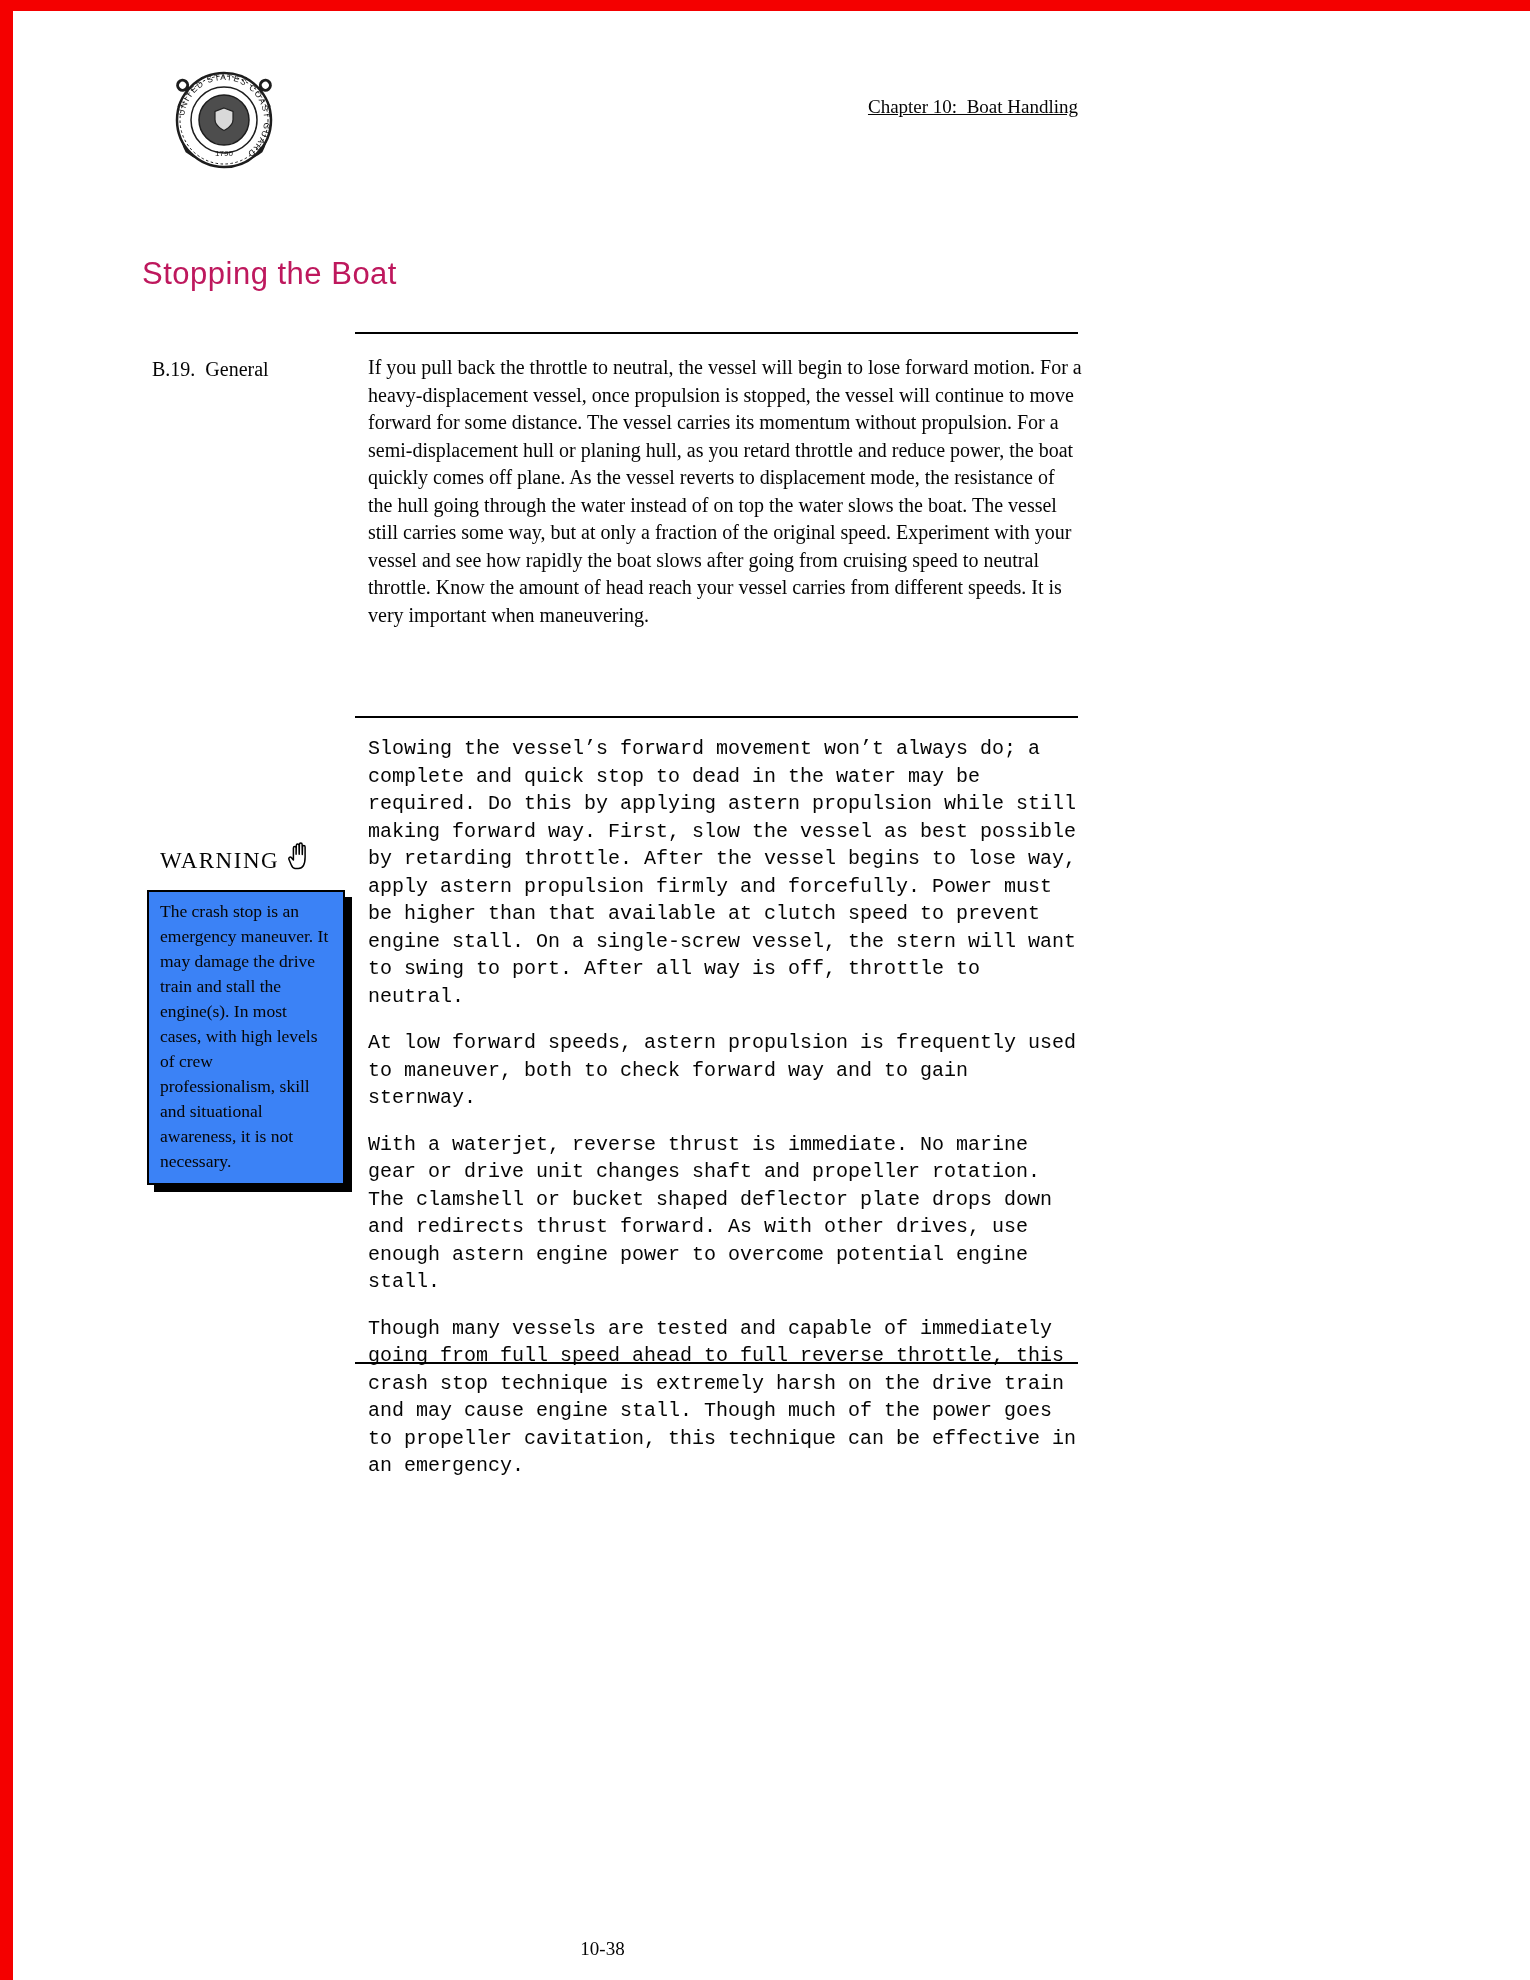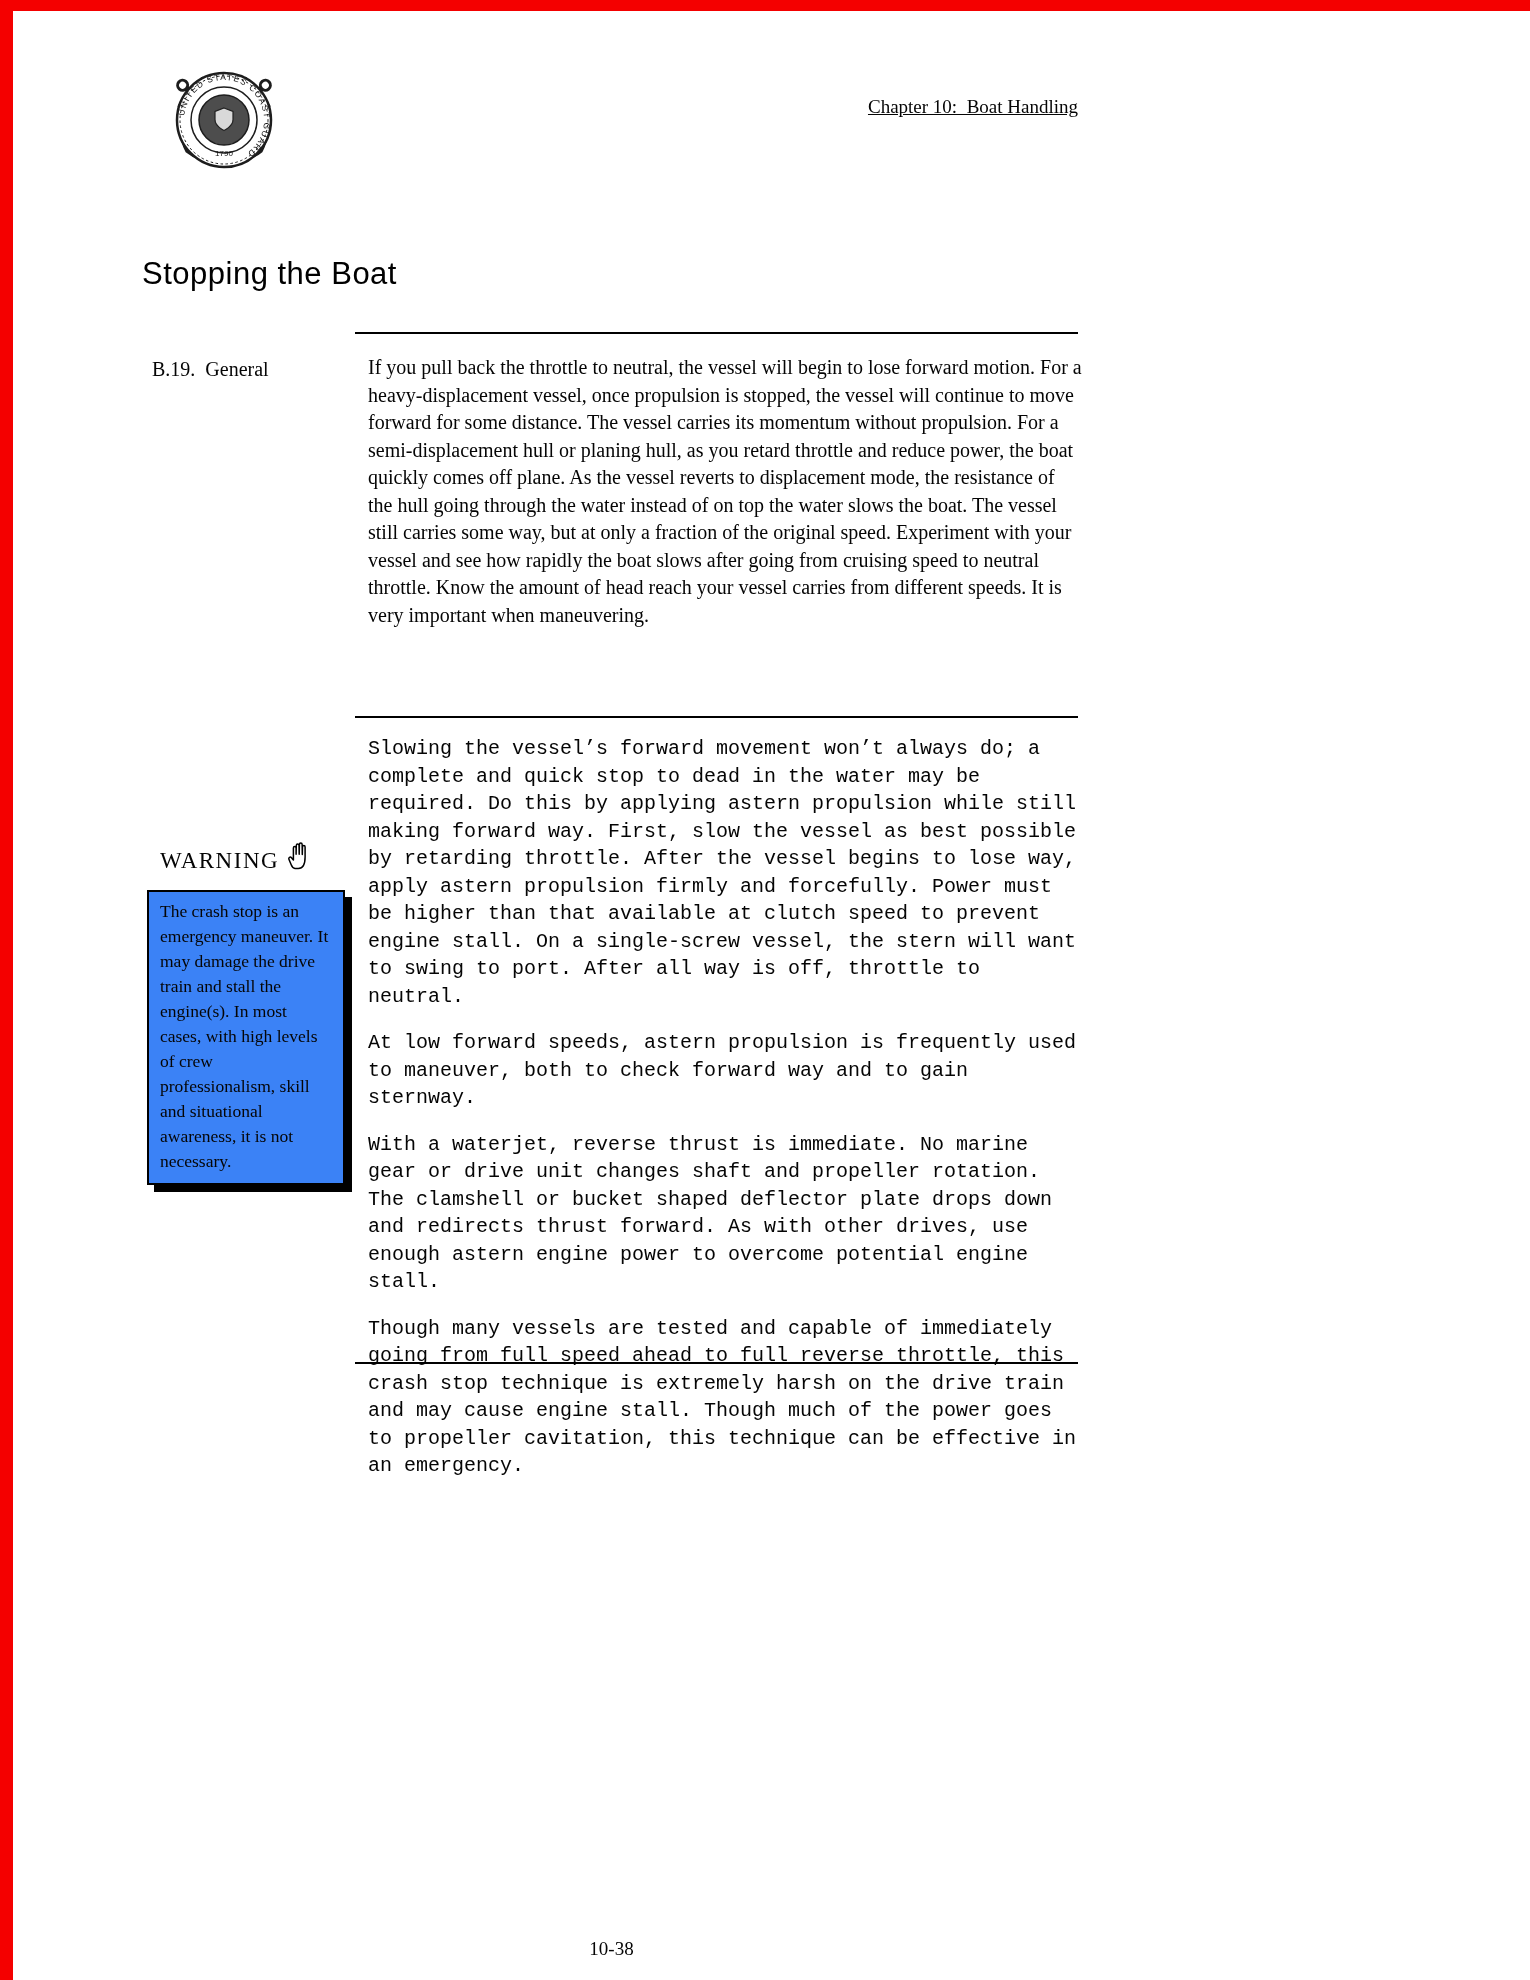--- a/index.html
+++ b/index.html
@@ -43,21 +43,21 @@
     text-decoration: underline;
   }
   .title {
     position: absolute;
     top: 256px; left: 142px;
     margin: 0;
     font-family: "Liberation Sans", sans-serif;
     font-weight: 500;
     font-size: 31px;
     letter-spacing: 0.5px;
-    color: #000000;
+    color: #be185d;
   }
   .rule {
     position: absolute;
     left: 355px;
     width: 723px;
     height: 2px;
     background: #000;
   }
   .rule1 { top: 332px; }
   .rule2 { top: 716px; }
@@ -104,21 +104,21 @@
     border: 2px solid #000;
     background: #3b82f6;
     padding: 7px 11px 9px 11px;
     box-shadow: 7px 7px 0 0 #000;
     font-size: 17.5px;
     line-height: 25px;
   }
   .warning-box p { margin: 0; }
   .page-number {
     position: absolute;
-    top: 1938px; left: 143px;
+    top: 1938px; left: 134px;
     width: 937px;
     text-align: center;
     font-size: 19px;
   }
 </style>
 </head>
 <body>
 
 <div class="page">
 

